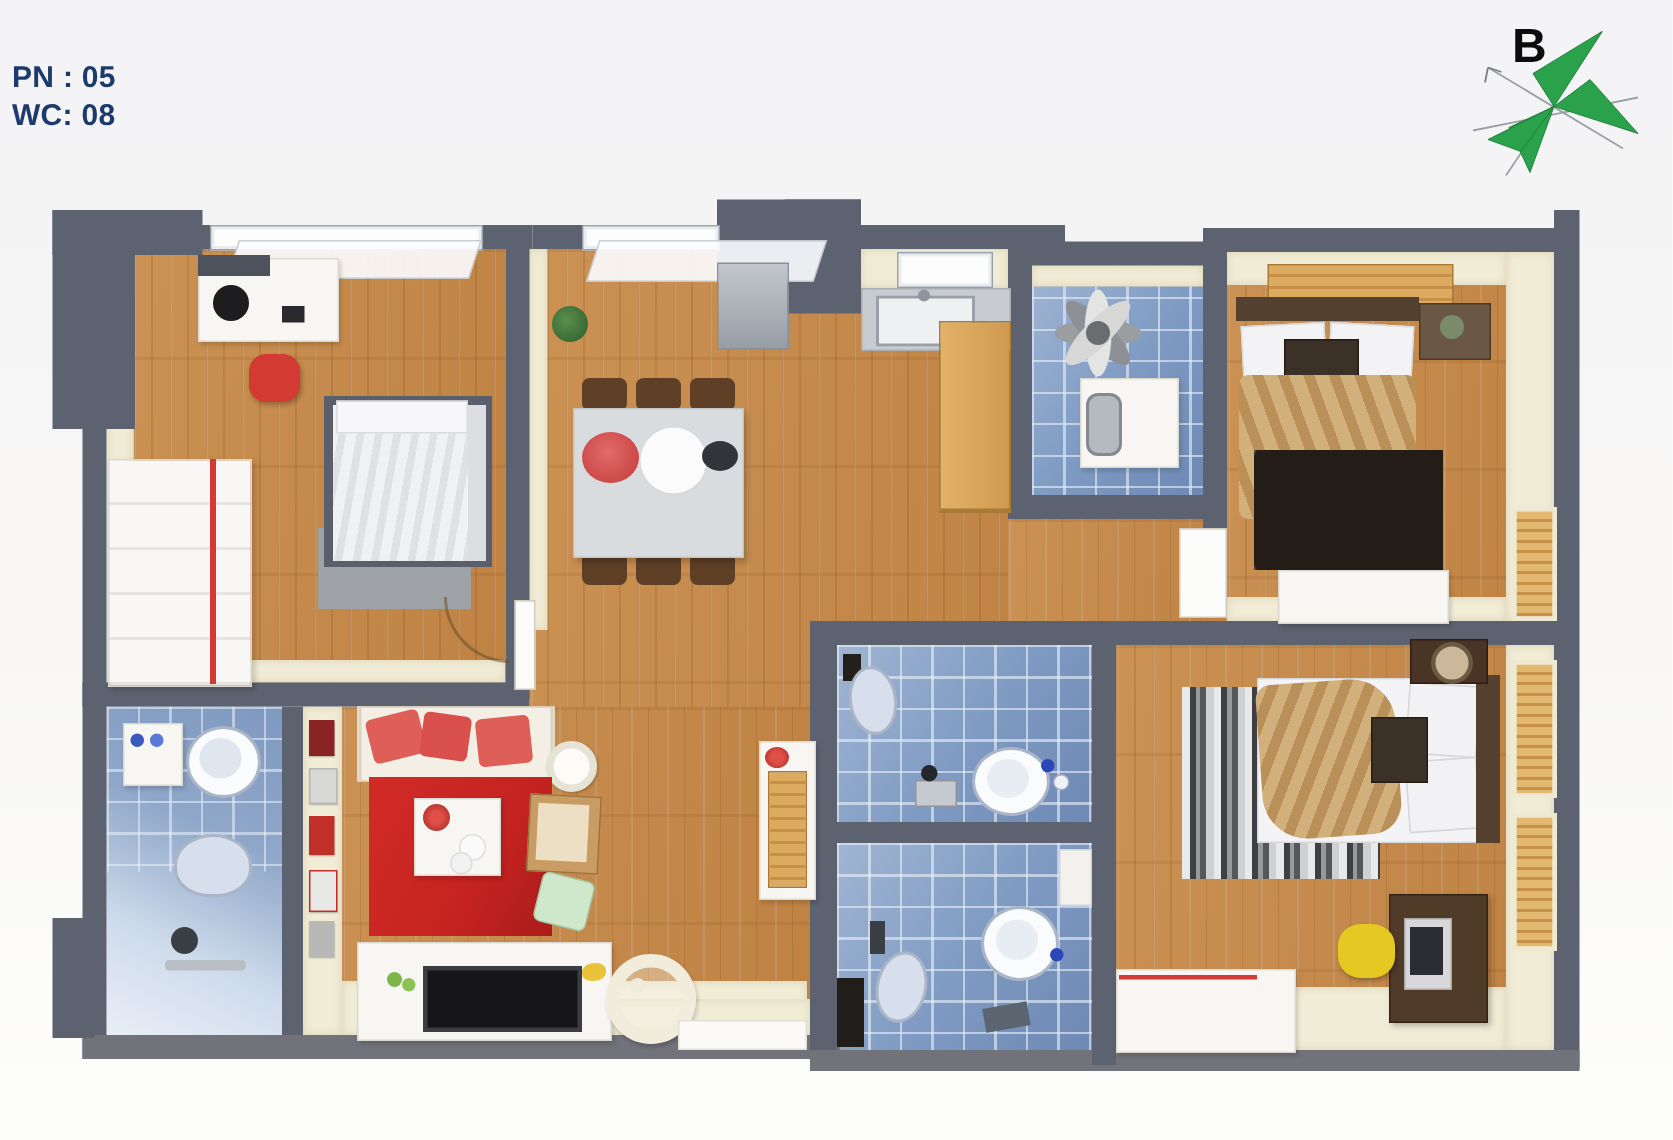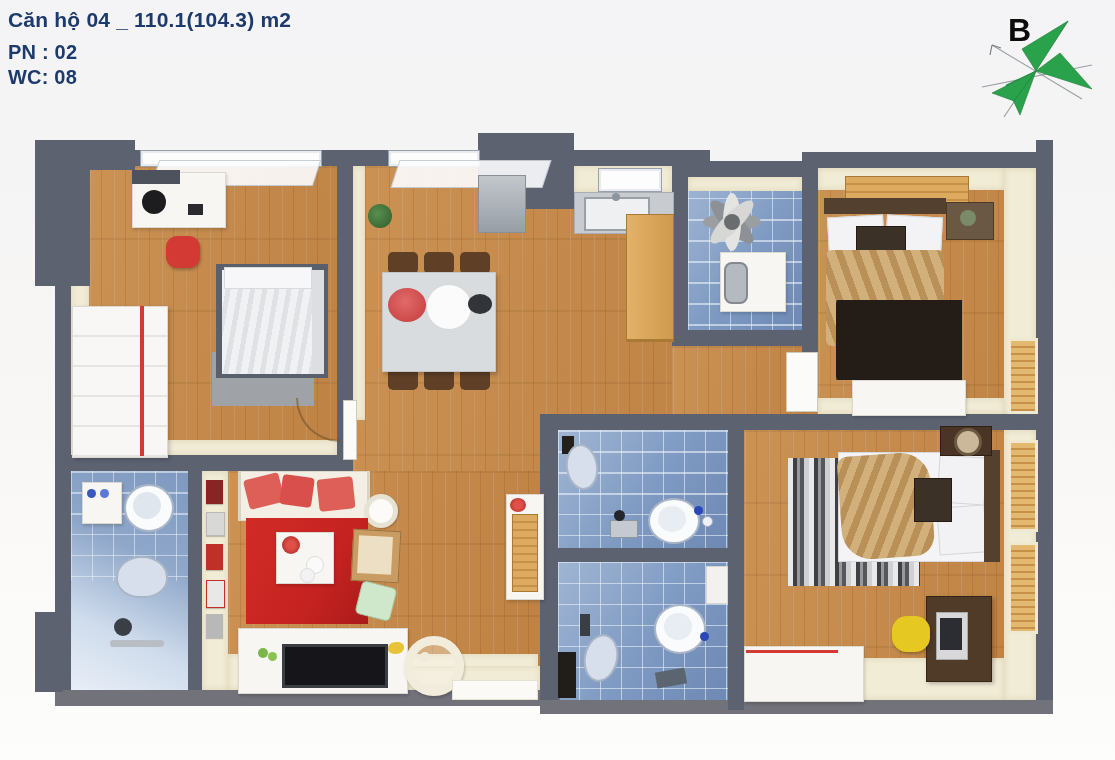--- a/index.html
+++ b/index.html
@@ -31,22 +31,21 @@
   .rug-stripes{position:absolute;background:repeating-linear-gradient(90deg,#e9e9ea 0 5px,#3e4044 5px 9px,#97999d 9px 12px,#55575b 12px 16px,#cfd0d2 16px 21px);}
   .petal{position:absolute;left:50%;top:50%;width:58px;height:18px;margin:-9px 0 0 -29px;border-radius:50%;}
   .frame{position:absolute;width:17px;box-shadow:0 1px 1px rgba(0,0,0,.2);}
   .arcq{position:absolute;border-left:2px solid rgba(110,80,40,.55);border-bottom:2px solid rgba(110,80,40,.55);border-radius:0 0 0 100%;}
 </style>
 </head>
 <body>
 
 <div id="canvas">
 
-  <div class="hdr" style="top:8px;font-size:21px;">Căn hộ 04 _ 110.1(104.3) m2</div>
-  <div class="hdr" style="top:41px;font-size:20px;">PN : 02</div>
+  <div class="hdr" style="top:41px;font-size:20px;">PN : 05</div>
   <div class="hdr" style="top:66px;font-size:20px;">WC: 08</div>
 
   <svg class="abs" style="left:970px;top:5px;" width="130" height="122" viewBox="0 0 130 122">
     <g stroke="#9aa0a5" stroke-width="1.2" fill="none">
       <line x1="22" y1="40" x2="112" y2="94"></line>
       <line x1="98" y1="16" x2="34" y2="112"></line>
       <line x1="12" y1="82" x2="122" y2="60"></line>
       <path d="M22 40 L20 50 M22 40 L31 43" stroke="#7a8086"></path>
     </g>
     <g fill="var(--compass-green,#2aa24c)" stroke="#1d7c39" stroke-width="0.6">

